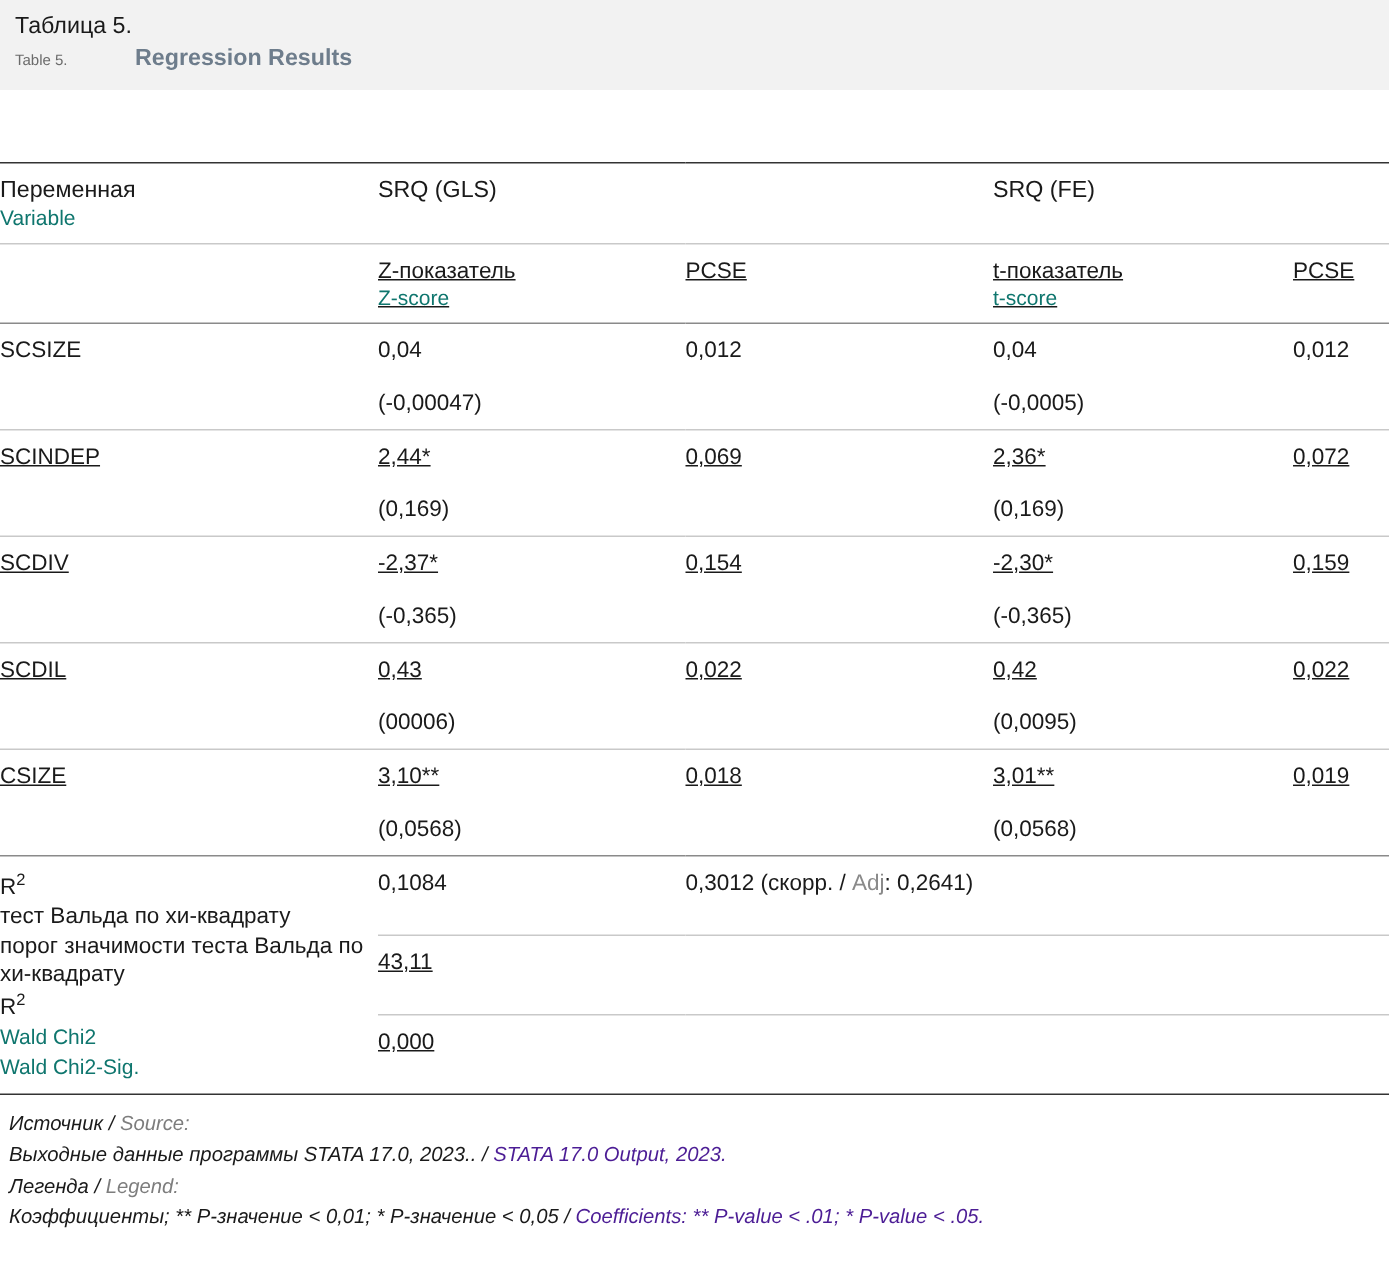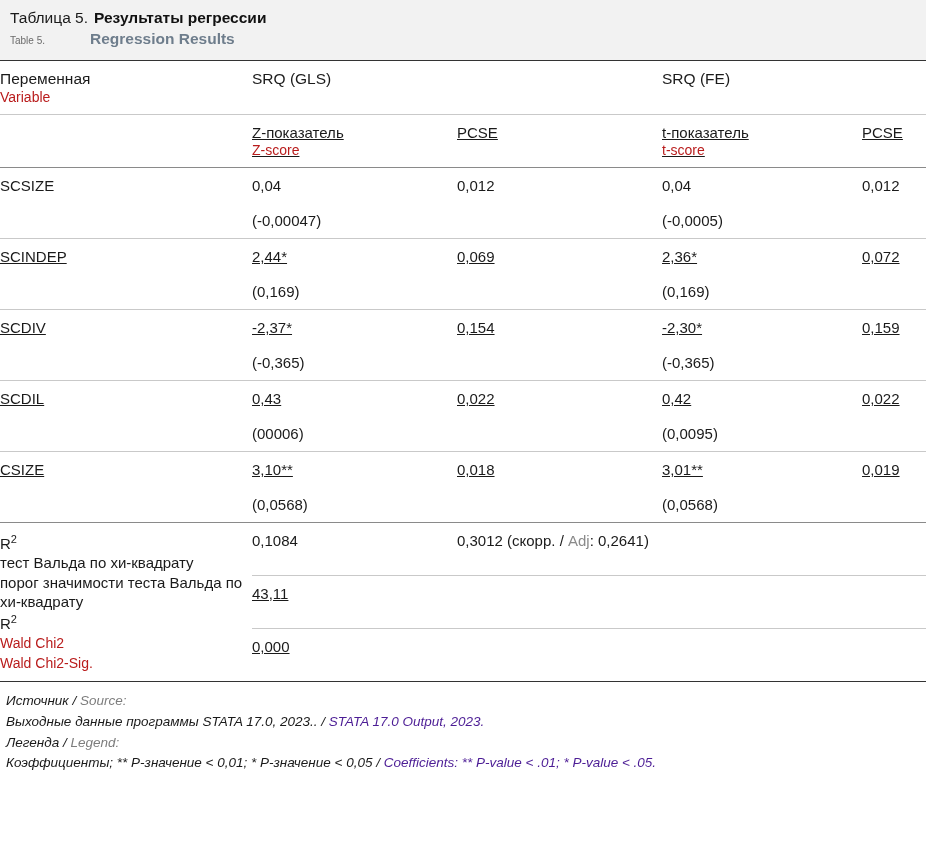--- a/index.html
+++ b/index.html
@@ -54,20 +54,21 @@
     font-size: 15.5px;
     font-weight: bold;
     color: #6e7d8c;
   }
 
   
   table.reg {
     width: 926px;
     border-collapse: collapse;
     table-layout: fixed;
+    margin-top: 48px;
   }
   table.reg td, table.reg th {
     vertical-align: top;
     padding: 9px 8px 9px 0;
     font-size: 15px;
     font-weight: normal;
     text-align: left;
   }
   col.c1 { width: 252px; }
   col.c2 { width: 205px; }
@@ -75,21 +76,21 @@
   col.c4 { width: 200px; }
   col.c5 { width: 64px; }
 
   td.pad-left, th.pad-left { padding-left: 8px; }
 
   .rule-top td { border-top: 1.6px solid #333333; }
   .rule-thin td { border-top: 1px solid #c9c9c9; text-decoration: underline; }
   .rule-mid td { border-top: 1.3px solid #8a8a8a; }
 
   .ru { color: #1a1a1a; display: block; }
-  .en { color: #b91c1c; display: block; font-size: 14px; margin-top: 1px; }
+  .en { color: #0f766e; display: block; font-size: 14px; margin-top: 1px; }
 
   .hdr-main { font-size: 15.5px; color: #1a1a1a; }
   .sub-hdr .ru { font-size: 15px; }
   .num { white-space: nowrap; }
   .right { text-align: right; padding-right: 2px; }
 
   .sub-row td { padding-top: 7px; padding-bottom: 9px; }
 
   .summary-label { line-height: 1.3; }
   .summary-label .sup { font-size: 11px; vertical-align: super; }
@@ -112,21 +113,20 @@
   }
 </style>
 </head>
 <body>
 
 <div class="page">
 
   <div class="caption">
     <div class="caption-line">
       <span class="cap-label-ru">Таблица 5.</span>
-      <span class="cap-title-ru">Результаты регрессии</span>
     </div>
     <div class="caption-line">
       <span class="cap-label-en">Table 5.</span>
       <span class="cap-title-en">Regression Results</span>
     </div>
   </div>
 
   <table class="reg">
     <colgroup>
       <col class="c1">

